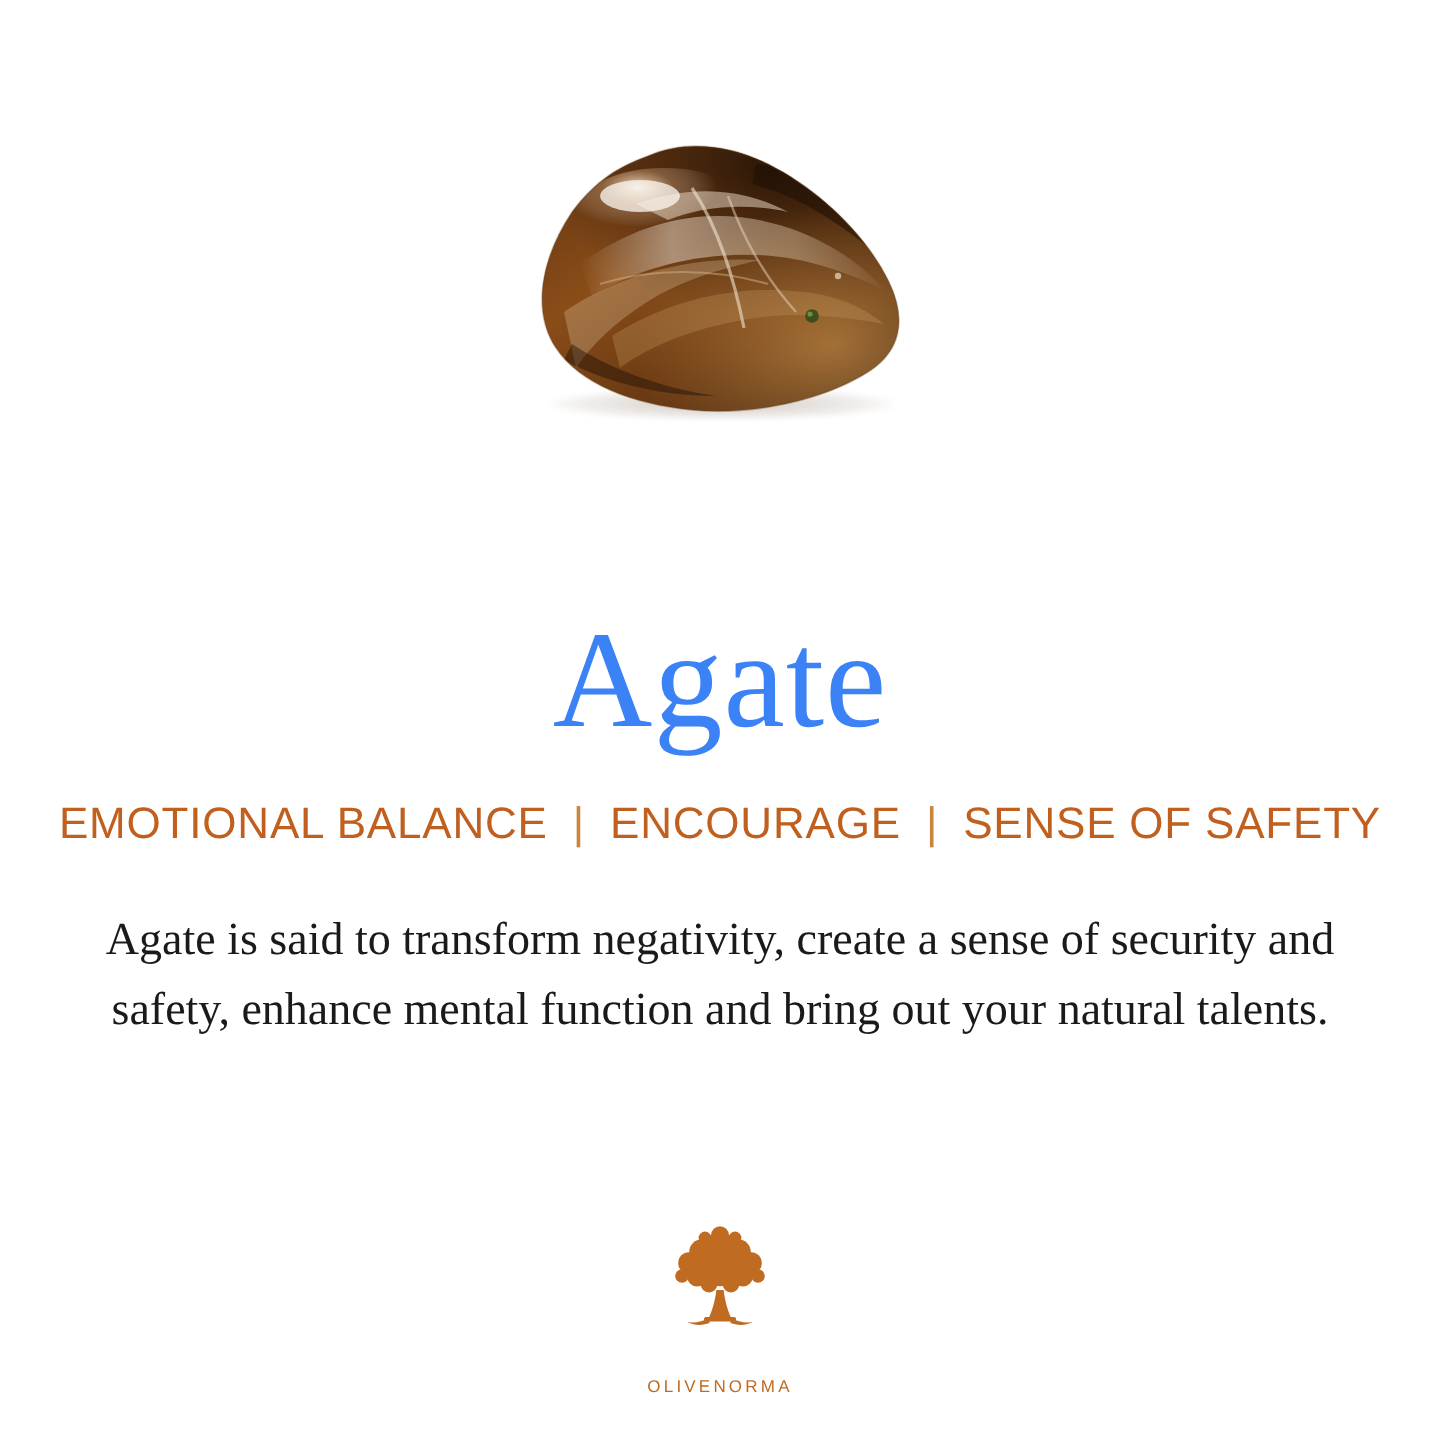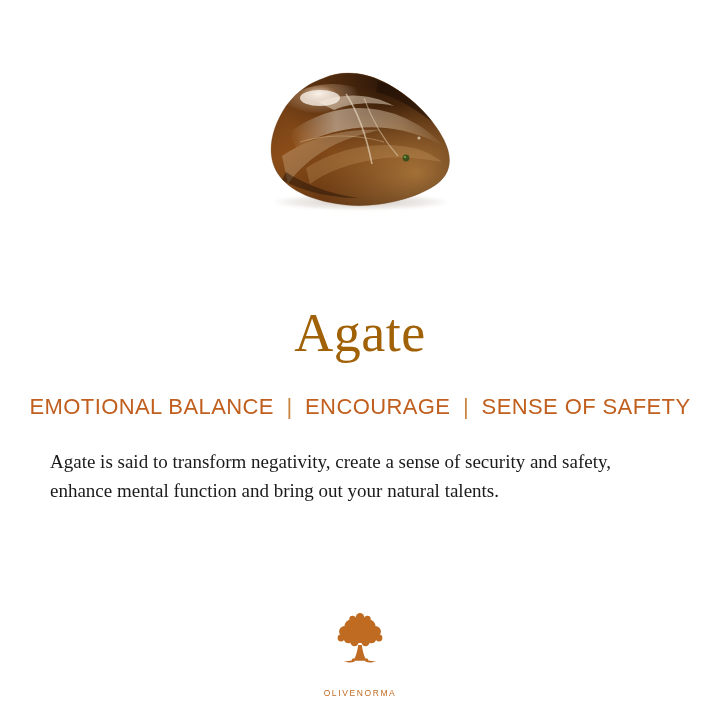--- a/index.html
+++ b/index.html
@@ -50,47 +50,47 @@
     position: absolute;
     left: 0;
     top: 0;
     width: 200px;
     height: 140px;
   }
 
   
   .title {
     font-family: "Liberation Serif", serif;
-    font-size: 54px;
+    font-size: 69px;
     line-height: 1;
-    color: #a16207;
+    color: #3b82f6;
     letter-spacing: 0.5px;
     margin-top: 36px;
     text-align: right;
   }
   .keywords {
-    margin-top: 34px;
+    margin-top: 24px;
     font-size: 22px;
     color: #c05f1e;
     letter-spacing: 0.4px;
     text-align: left;
     white-space: nowrap;
   }
   .keywords .sep {
     color: #c9853f;
     padding: 0 6px;
   }
   .desc {
     margin-top: 28px;
     width: 620px;
     font-family: "Liberation Serif", serif;
-    font-size: 19px;
+    font-size: 23px;
     line-height: 1.5;
     color: #1a1a1a;
-    text-align: left;
+    text-align: center;
   }
 
   
   .logo-area {
     position: absolute;
     left: 0;
     bottom: 22px;
     width: 720px;
     display: flex;
     flex-direction: column;

